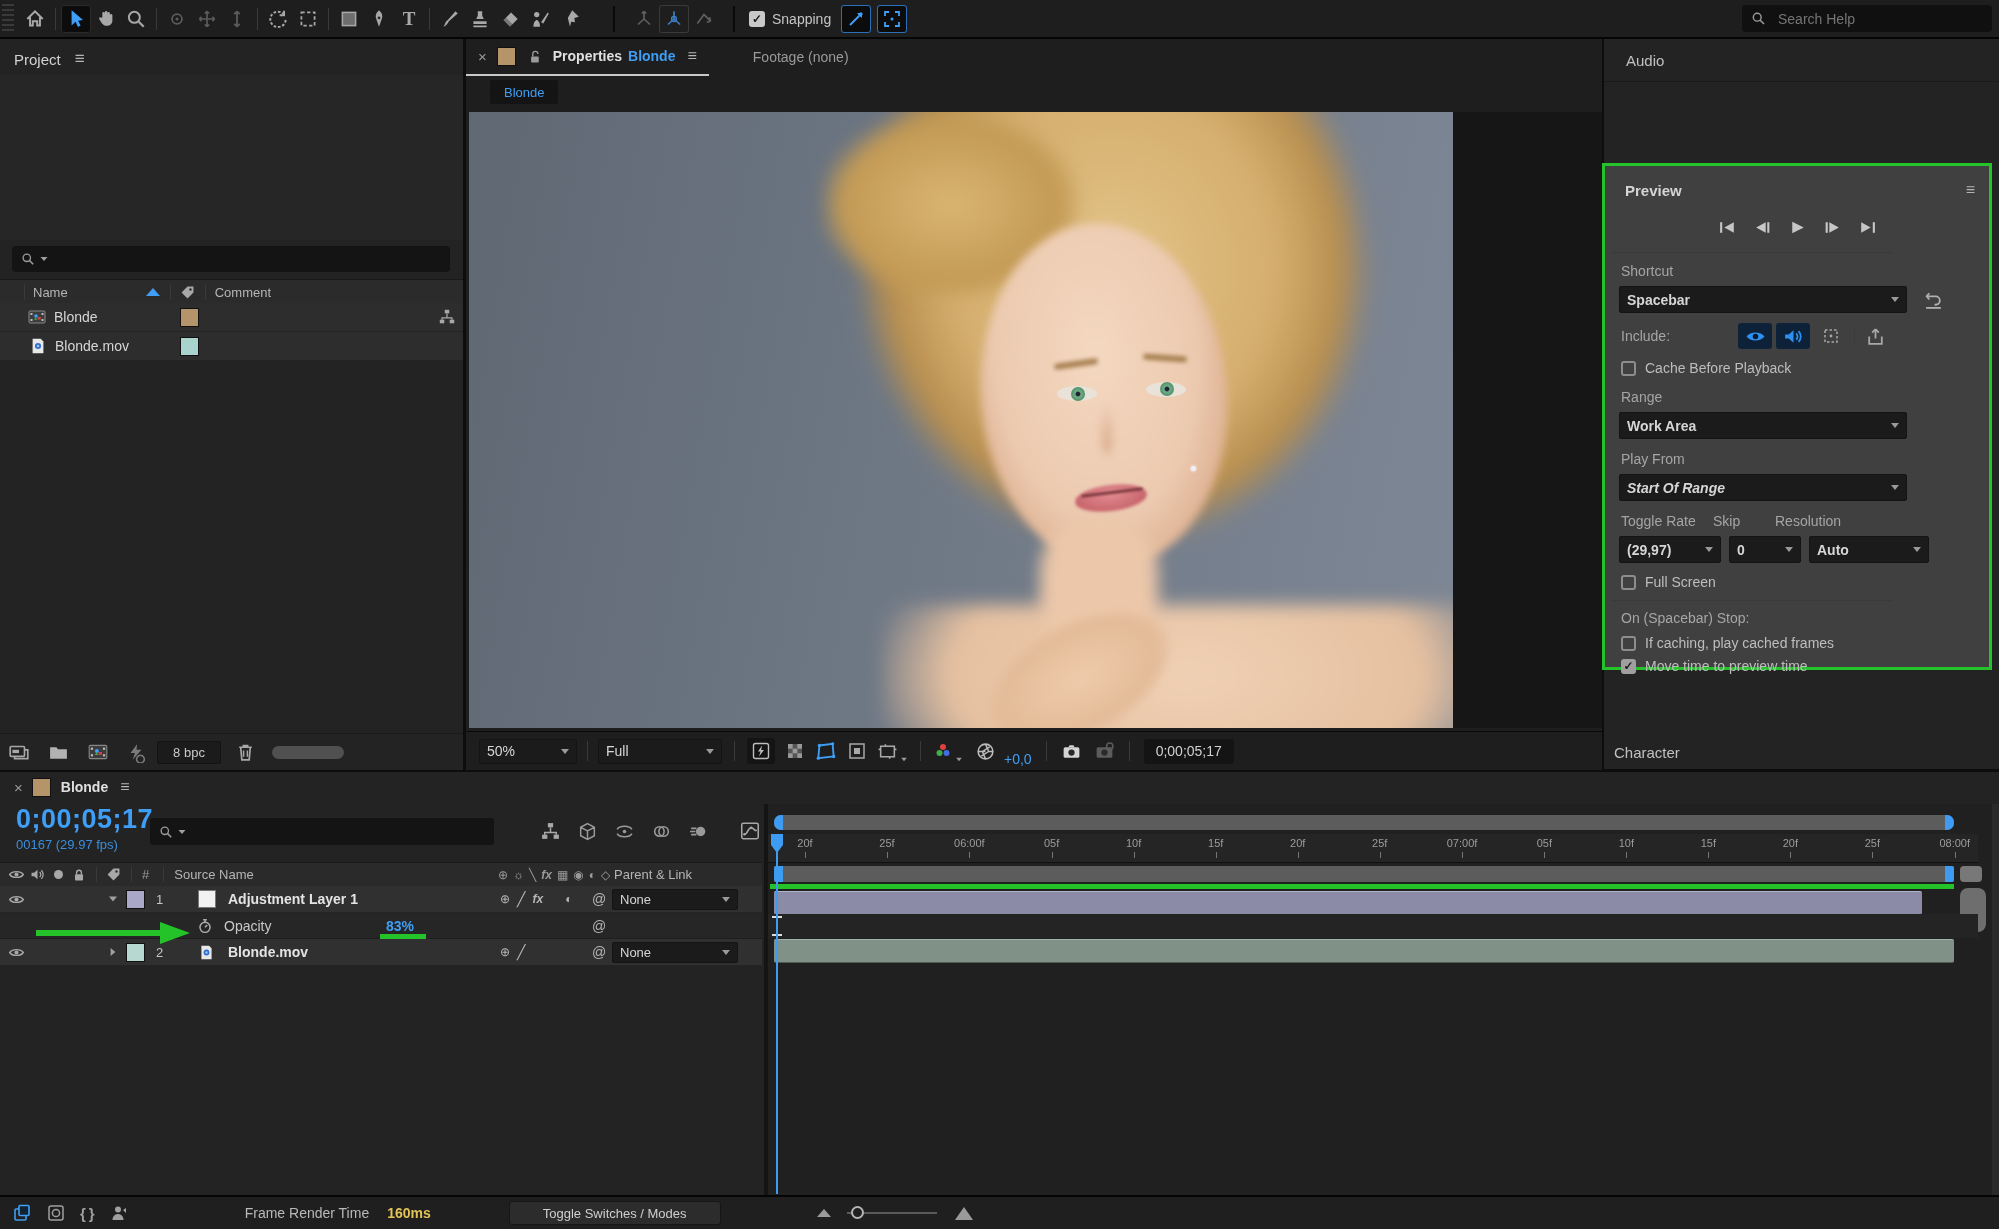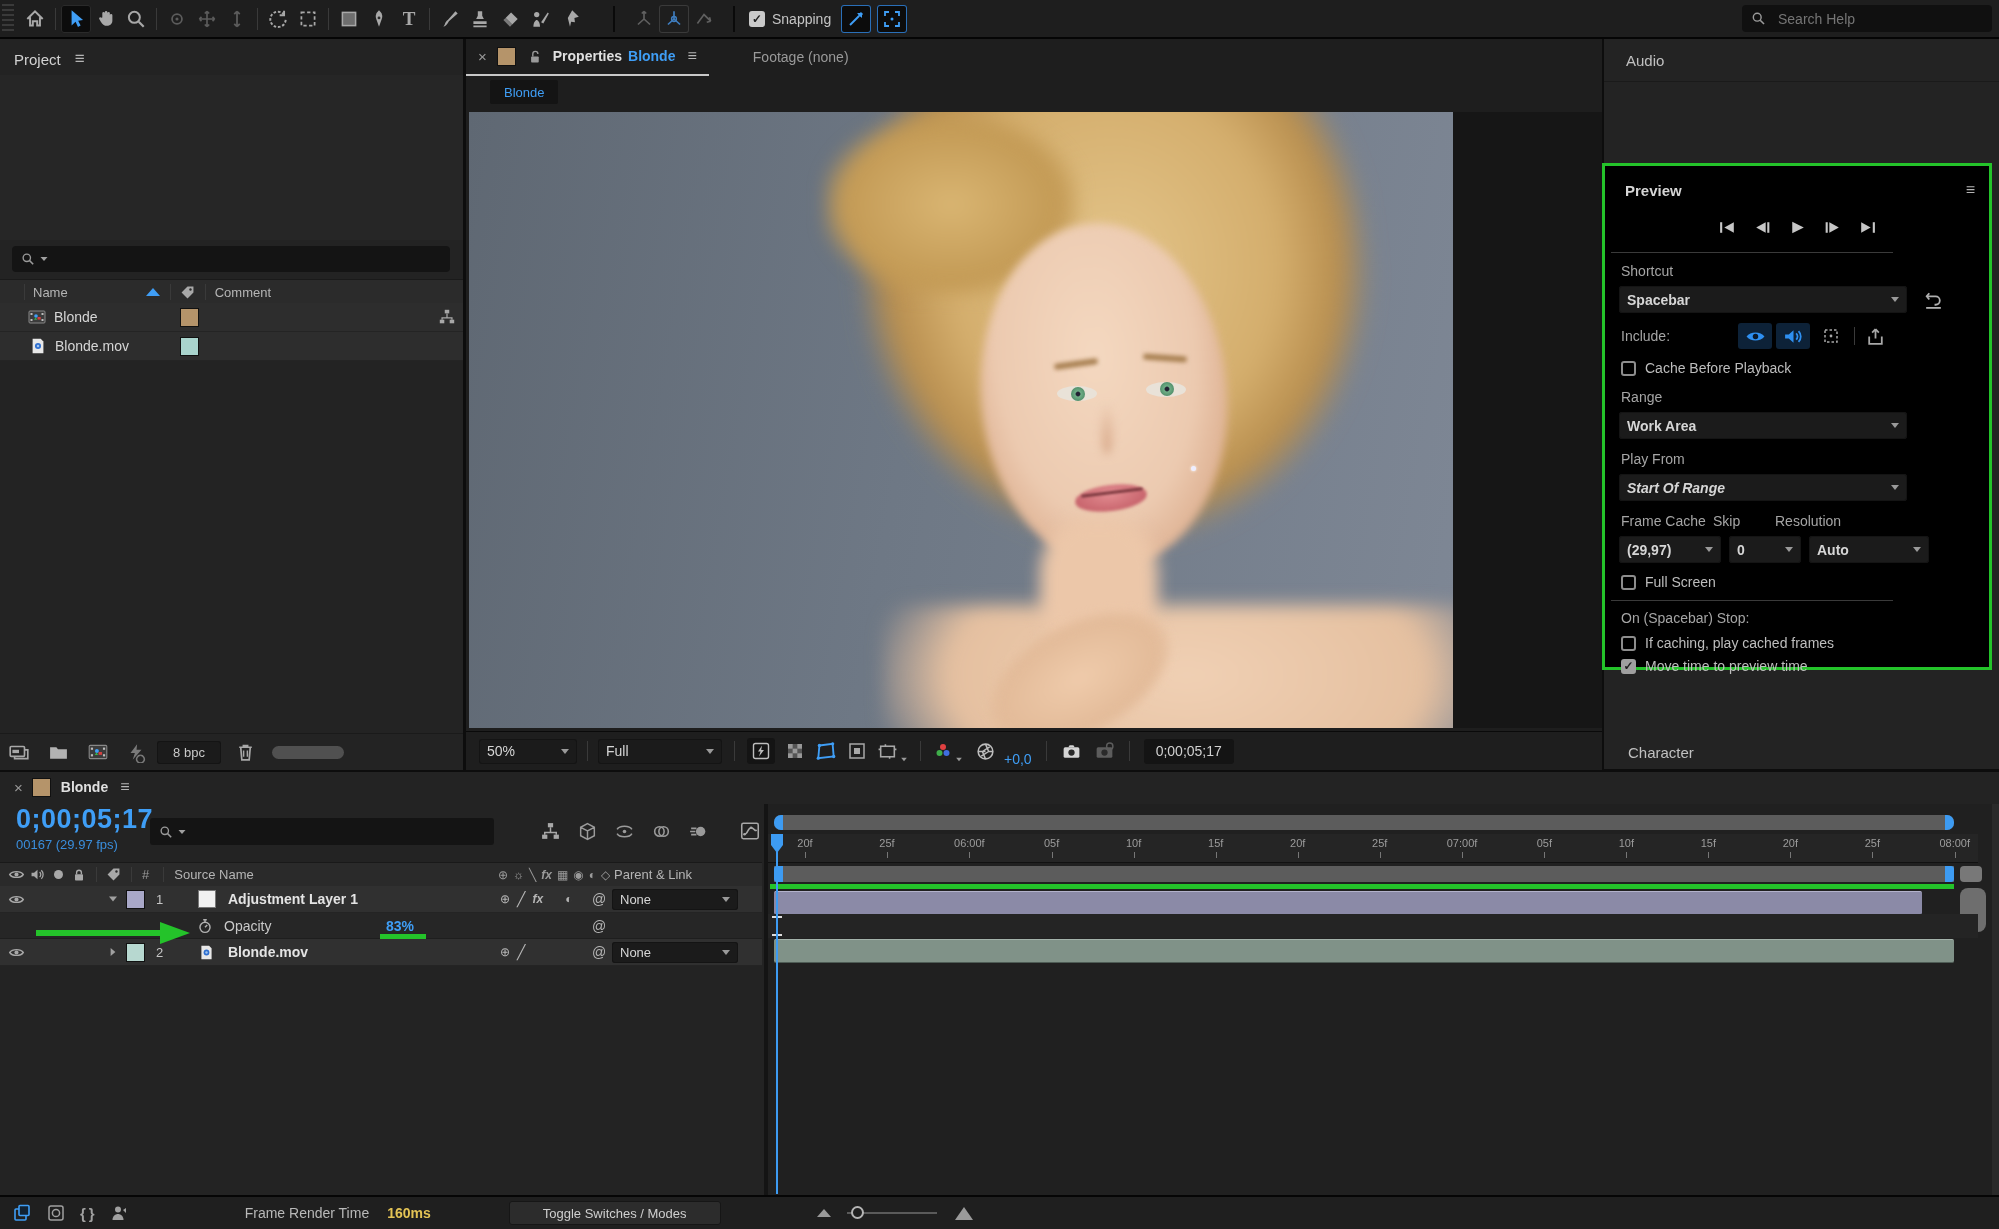--- a/index.html
+++ b/index.html
@@ -590,21 +590,21 @@
       <span class="txt14" style="color:#d0d0d0;">0;00;05;17</span>
     </div>
   </div>
 </div>
 
 <div class="a panel" style="left:1604px;top:39px;width:395px;height:730px;">
   <div class="row" style="height:42px;border-bottom:1px solid #1a1a1a;padding-left:22px;">
     <span class="txt15" style="color:#c0c0c0;">Audio</span>
   </div>
 
-  <div class="a greenbox" style="left:-2px;top:124px;width:390px;height:507px;box-sizing:border-box;background:#000000;">
+  <div class="a greenbox" style="left:-2px;top:124px;width:390px;height:507px;box-sizing:border-box;background:#404040;">
     <div class="row" style="height:36px;padding:6px 14px 0 20px;justify-content:space-between;">
       <b class="txt15" style="color:#d5d5d5;">Preview</b>
       <span style="color:#b5b5b5;font-size:16px;">≡</span>
     </div>
     <div class="row" style="height:34px;justify-content:center;gap:16px;margin-top:2px;">
       <svg class="ic" width="19" height="15">
           <use href="#tp-first"></use>
         </svg>
       <svg class="ic" width="19" height="15">
           <use href="#tp-prev"></use>
@@ -660,21 +660,21 @@
     <div class="dd" style="width:272px;height:27px;margin:7px 0 0 14px;">
       <b>Work Area</b>
         <span class="chev"></span>
     </div>
     <div class="txt14" style="color:#a5a5a5;margin:12px 0 0 16px;">Play From</div>
     <div class="dd" style="width:272px;height:27px;margin:7px 0 0 14px;font-style:italic;">
       <b>Start Of Range</b>
         <span class="chev"></span>
     </div>
     <div class="row" style="margin:12px 0 0 16px;">
-      <span class="txt14" style="color:#a5a5a5;width:92px;">Frame Cache</span>
+      <span class="txt14" style="color:#a5a5a5;width:92px;">Toggle Rate</span>
       <span class="txt14" style="color:#a5a5a5;width:62px;">Skip</span>
       <span class="txt14" style="color:#a5a5a5;">Resolution</span>
     </div>
     <div class="row" style="margin:7px 0 0 14px;gap:8px;">
       <div class="dd" style="width:86px;height:27px;">
           <b>(29,97)</b>
           <span class="chev"></span>
         </div>
       <div class="dd" style="width:56px;height:27px;">
           <b>0</b>
@@ -694,21 +694,21 @@
     <div class="row" style="margin:9px 0 0 16px;">
       <span class="cb small"></span>
       <span class="txt14" style="margin-left:9px;color:#bdbdbd;">If caching, play cached frames</span>
     </div>
     <div class="row" style="margin:7px 0 0 16px;">
       <span class="cb small on"></span>
       <span class="txt14" style="margin-left:9px;color:#bdbdbd;">Move time to preview time</span>
     </div>
   </div>
 
-  <div class="a row" style="left:0;top:696px;width:328px;height:34px;padding-left:24px;box-sizing:border-box;">
+  <div class="a row" style="left:0;top:696px;width:328px;height:34px;padding-left:10px;box-sizing:border-box;">
     <span class="txt15" style="color:#c0c0c0;">Character</span>
   </div>
 </div>
 
 <div class="a panel" style="left:0;top:772px;width:1999px;height:457px;">
 
   <div class="row" style="height:30px;padding-left:14px;">
     <span style="color:#9a9a9a;font-size:15px;">×</span>
     <span class="swatch" style="background:#b5946a;margin-left:9px;"></span>
     <b class="txt14" style="margin-left:10px;color:#e0e0e0;">Blonde</b>

